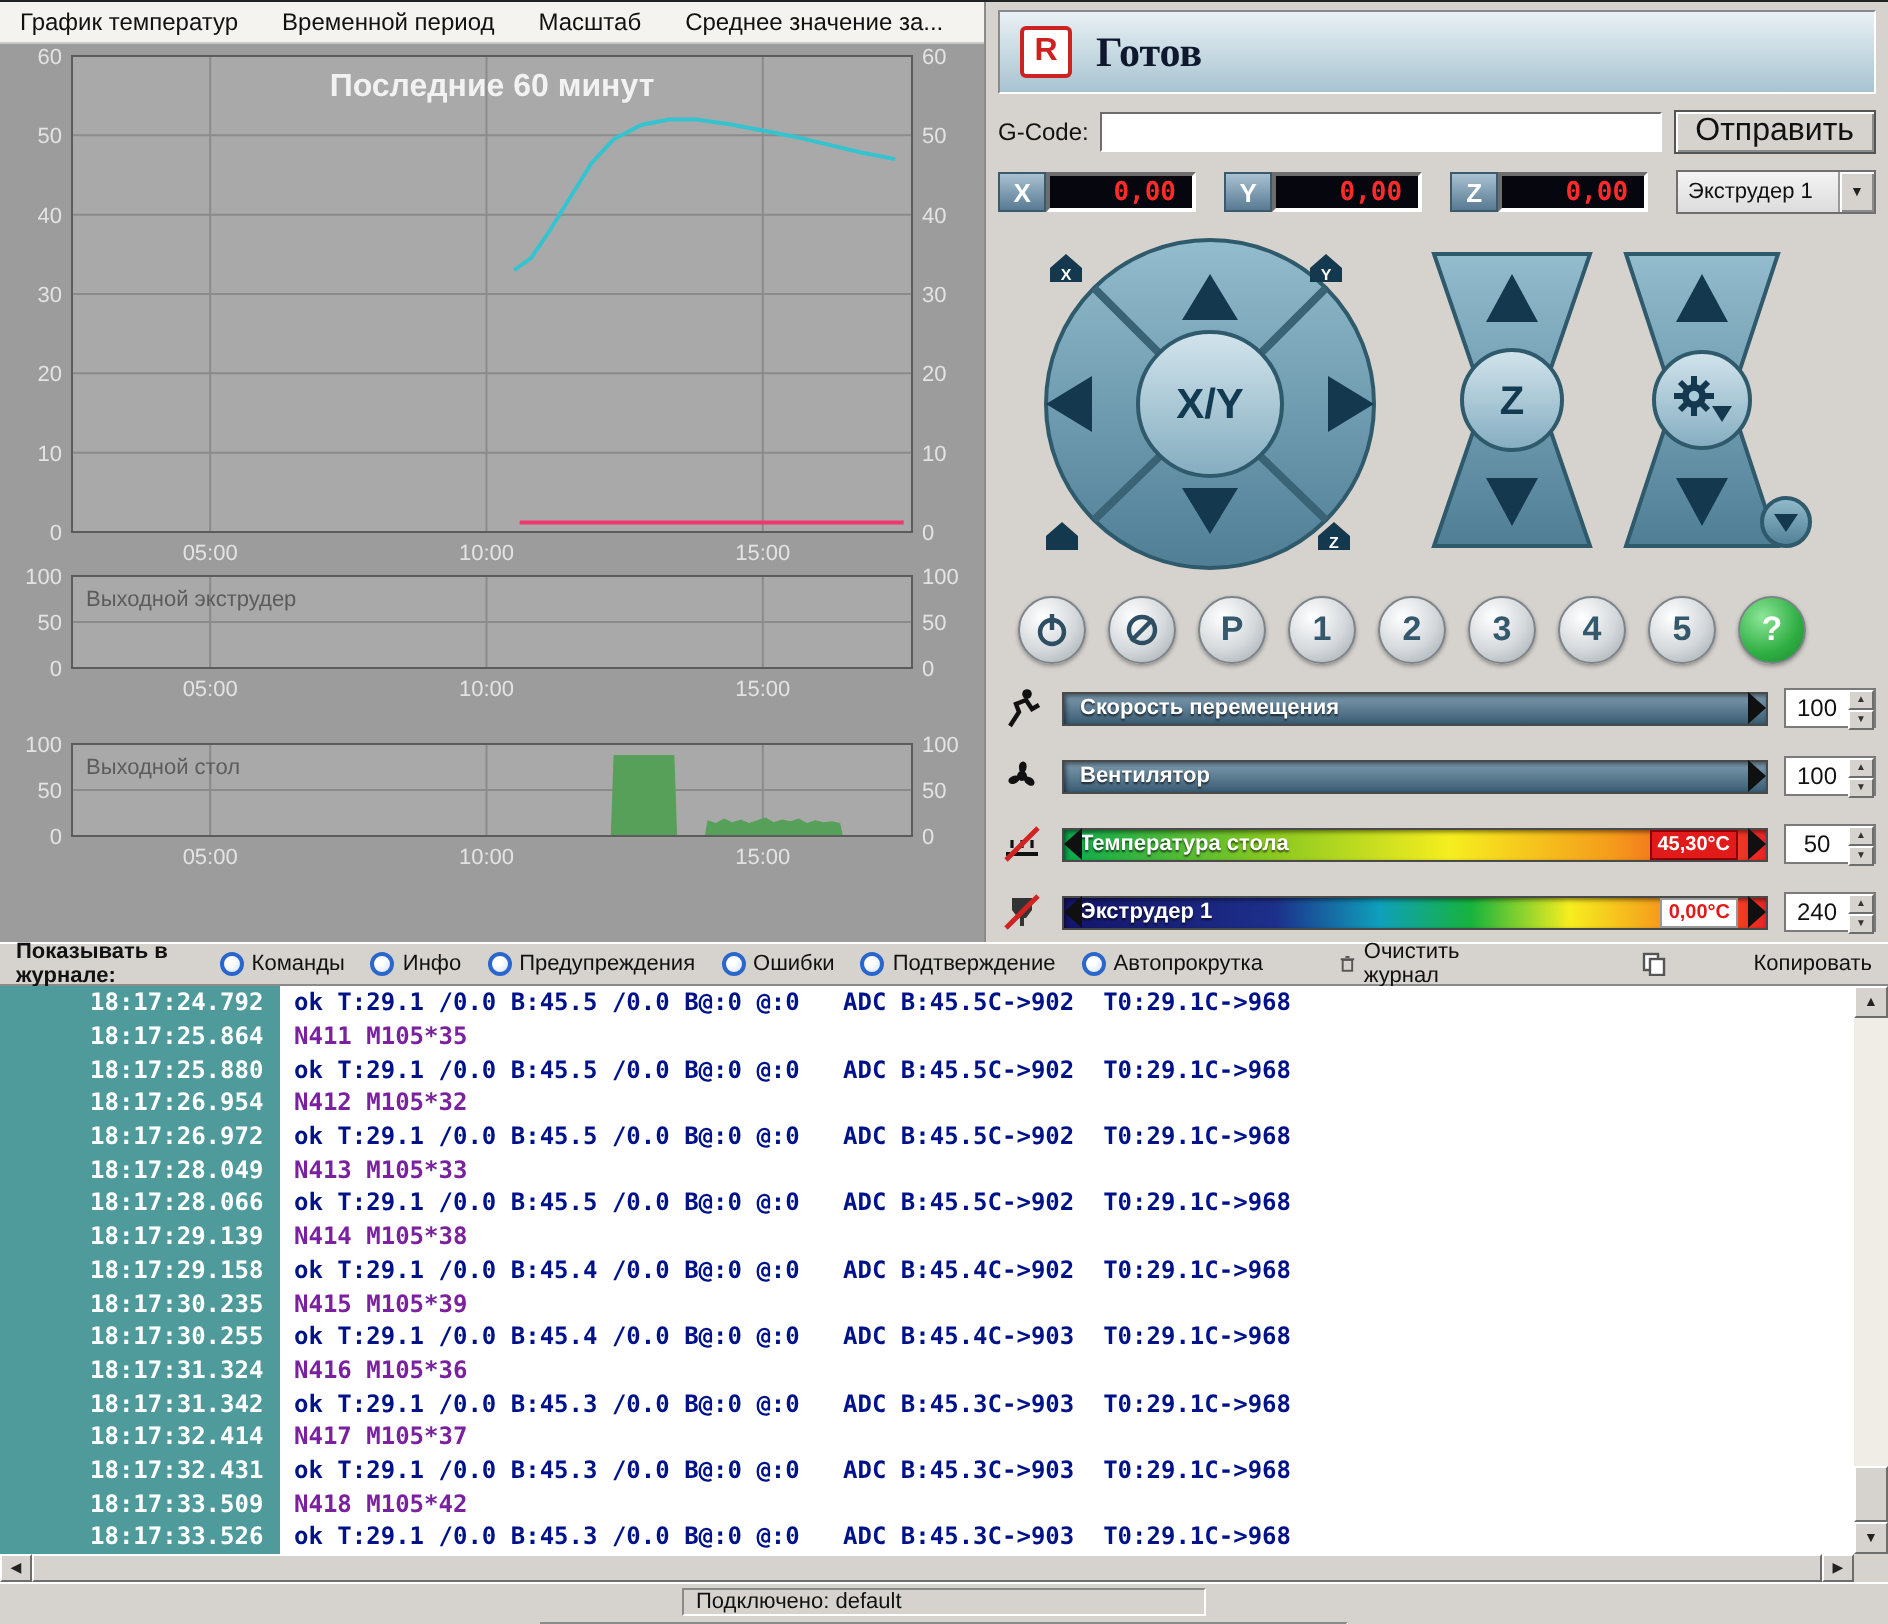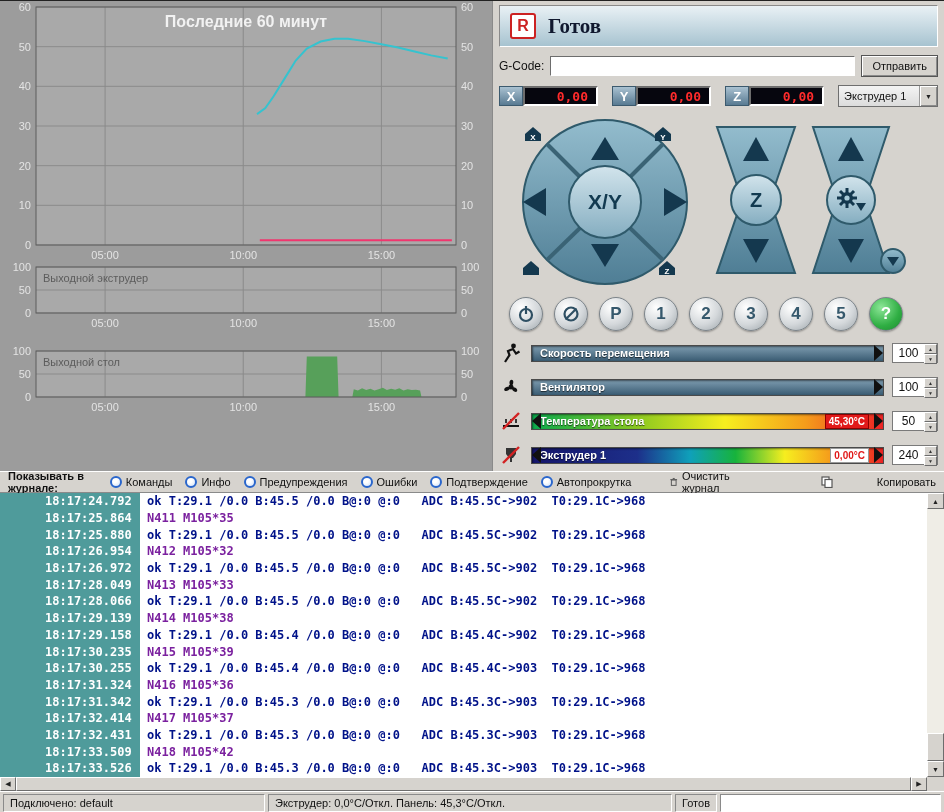--- a/index.html
+++ b/index.html
@@ -11,21 +11,21 @@
   .menubar{height:20px;background:#f4f3ef;border-bottom:1px solid #c9c9c9;display:flex;gap:22px;align-items:center;padding:0 10px;font-size:12px;color:#111;}
   .menu-item{white-space:nowrap;cursor:default;}
   .left-panel svg{display:block;}
   
   .right-panel{width:452px;background:#d6d3ce;border-left:1px solid #8a8a8a;box-sizing:border-box;padding:4px 6px 0 6px;}
   .status-header{height:40px;background:linear-gradient(#e9f1f5,#a7c3d0);border:1px solid;border-color:#8a8a8a #ffffff #ffffff #8a8a8a;display:flex;align-items:center;gap:12px;padding:0 10px;}
   .logo{width:26px;height:26px;background:#fff;border:2px solid #cc2222;color:#cc2222;font-weight:bold;font-size:16px;display:flex;align-items:center;justify-content:center;border-radius:3px;box-sizing:border-box;}
   .status-text{font-family:"Liberation Serif",serif;font-weight:bold;font-size:21px;color:#10182e;}
   .gcode-row{display:flex;align-items:center;gap:6px;margin:8px 0 6px 0;font-size:12px;color:#111;}
   .gcode-input{flex:1;height:18px;border:1px solid;border-color:#6d6d6d #fff #fff #6d6d6d;background:#fff;font-size:12px;padding:0 3px;}
-  .btn{background:#d6d3ce;border:1px solid #555;box-shadow:inset 1px 1px 0 #fff, inset -1px -1px 0 #8b8b8b;font-size:11px;color:#111;height:22px;padding:0 10px;cursor:default;font-family:"Liberation Sans",sans-serif;}
+  .btn{background:#d6d3ce;border:1px solid #555;box-shadow:inset 1px 1px 0 #fff, inset -1px -1px 0 #8b8b8b;font-size:16px;color:#111;height:22px;padding:0 10px;cursor:default;font-family:"Liberation Sans",sans-serif;}
   .coords-row{display:flex;align-items:center;margin:8px 0;}
   .axis-chip{width:26px;height:20px;background:linear-gradient(#a9c1d1,#587a92);color:#fff;font-weight:bold;font-size:13px;display:flex;align-items:center;justify-content:center;border:1px solid #3c5a6e;box-sizing:border-box;}
   .led{width:80px;height:20px;background:#06060e;color:#ff2b2b;font-family:"DejaVu Sans Mono",monospace;font-weight:bold;font-size:13px;display:flex;align-items:center;justify-content:flex-end;padding-right:8px;border:2px solid;border-color:#6d6d6d #fff #fff #6d6d6d;box-sizing:border-box;margin-right:14px;}
   .dropdown{margin-left:auto;width:108px;height:22px;border:1px solid #6f6f6f;background:linear-gradient(#f4f4f4,#dcdcdc);display:flex;align-items:center;box-sizing:border-box;}
   .dd-text{flex:1;font-size:11px;padding-left:5px;color:#111;white-space:nowrap;}
   .dd-arrow{width:17px;height:100%;background:#d6d3ce;border-left:1px solid #999;box-shadow:inset 1px 1px 0 #fff,inset -1px -1px 0 #8b8b8b;font-size:7px;display:flex;align-items:center;justify-content:center;color:#222;}
   .jog-wrap{margin:2px 0 0 0;}
   .round-row{display:flex;gap:11px;padding:6px 0 2px 10px;}
   .rbtn{width:34px;height:34px;border-radius:50%;background:radial-gradient(circle at 35% 30%, #ffffff, #d4d8db 55%, #9ea6ab);border:1px solid #7c848a;display:flex;align-items:center;justify-content:center;font-weight:bold;font-size:17px;color:#35586c;box-shadow:0 1px 2px rgba(0,0,0,.35);box-sizing:border-box;cursor:default;}
   .rbtn.help{background:radial-gradient(circle at 35% 30%, #8ce697, #2fae43 60%, #1d8a31);color:#fff;}
@@ -64,33 +64,39 @@
   .log-row.cmd .m{color:#7b219f;}
   .vscroll{width:17px;flex:none;position:relative;background:#efede6;}
   .sb-btn{height:16px;width:17px;font-size:7px;display:flex;align-items:center;justify-content:center;background:#d6d3ce;border:1px solid;border-color:#fff #6d6d6d #6d6d6d #fff;color:#222;box-sizing:border-box;}
   .vscroll .down{position:absolute;bottom:0;left:0;}
   .sb-thumb{position:absolute;bottom:16px;left:0;width:17px;height:28px;background:#d6d3ce;border:1px solid;border-color:#fff #6d6d6d #6d6d6d #fff;box-sizing:border-box;}
   .hscroll{height:14px;display:flex;background:#efede6;}
   .hscroll .sb-btn{height:14px;width:16px;}
   .h-thumb{flex:1;background:#d6d3ce;border:1px solid;border-color:#fff #6d6d6d #6d6d6d #fff;box-sizing:border-box;}
   .sb-corner{width:17px;height:14px;background:#d6d3ce;flex:none;}
   
-  .statusbar{height:22px;display:flex;align-items:center;gap:3px;padding:2px 3px;background:#d6d3ce;border-top:1px solid #fff;font-size:11px;color:#111;box-sizing:border-box;}
+  .statusbar{height:22px;display:flex;align-items:center;gap:3px;padding:2px 3px;background:#d6d3ce;border-top:1px solid #fff;font-size:11px;color:#111;box-sizing:border-box;flex-direction:column;}
   .sb-cell{height:18px;display:flex;align-items:center;padding:0 6px;border:1px solid;border-color:#8a8a8a #fff #fff #8a8a8a;box-sizing:border-box;white-space:nowrap;}
   .sb-c1{width:262px;}
   .sb-c2{width:404px;}
   .sb-progress{flex:1;height:18px;background:#fff;border:1px solid;border-color:#8a8a8a #fff #fff #8a8a8a;box-sizing:border-box;}
 </style>
 </head>
 <body>
 
 <div class="app">
   <div class="top">
 
     <div class="left-panel">
+      <div class="menubar">
+        <span class="menu-item">График температур</span>
+          <span class="menu-item">Временной период</span>
+          <span class="menu-item">Масштаб</span>
+          <span class="menu-item">Среднее значение за...</span>
+      </div>
       <svg id="chart0" width="492" height="262">
           <rect x="36" y="6" width="420" height="238" fill="#a9a9a9"></rect>
           <line x1="36" y1="244" x2="456" y2="244" stroke="#8b8b8b"></line>
           <line x1="36" y1="204.33333333333334" x2="456" y2="204.33333333333334" stroke="#8b8b8b"></line>
           <line x1="36" y1="164.66666666666666" x2="456" y2="164.66666666666666" stroke="#8b8b8b"></line>
           <line x1="36" y1="125" x2="456" y2="125" stroke="#8b8b8b"></line>
           <line x1="36" y1="85.33333333333333" x2="456" y2="85.33333333333333" stroke="#8b8b8b"></line>
           <line x1="36" y1="45.666666666666664" x2="456" y2="45.666666666666664" stroke="#8b8b8b"></line>
           <line x1="36" y1="6" x2="456" y2="6" stroke="#8b8b8b"></line>
           <line x1="105.07894736842105" y1="6" x2="105.07894736842105" y2="244" stroke="#8b8b8b"></line>

